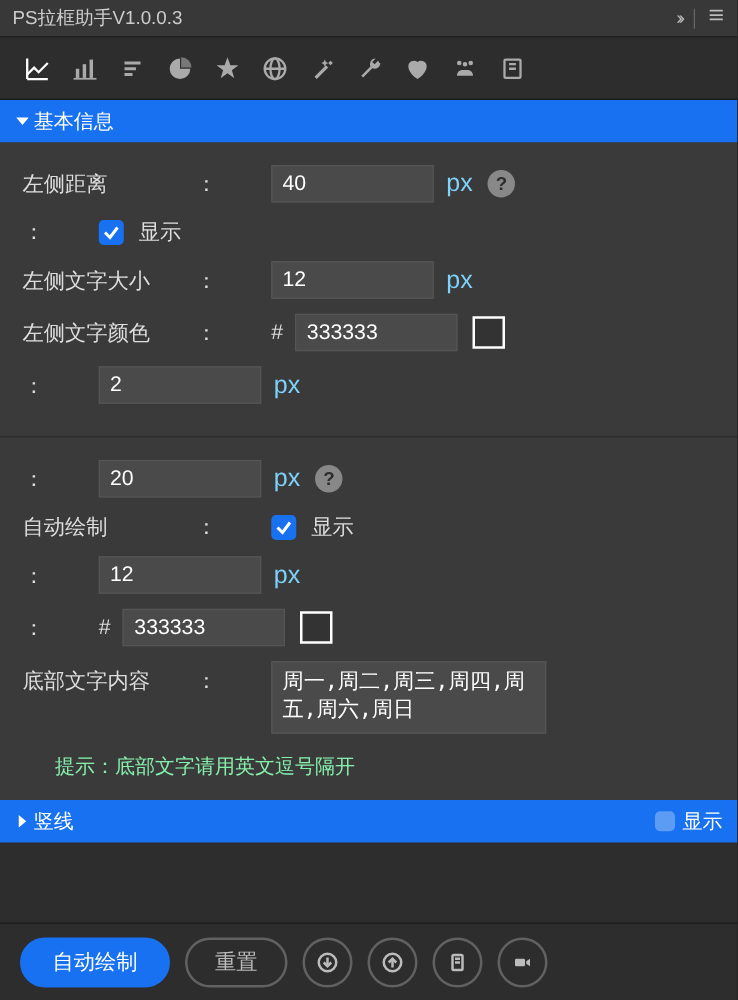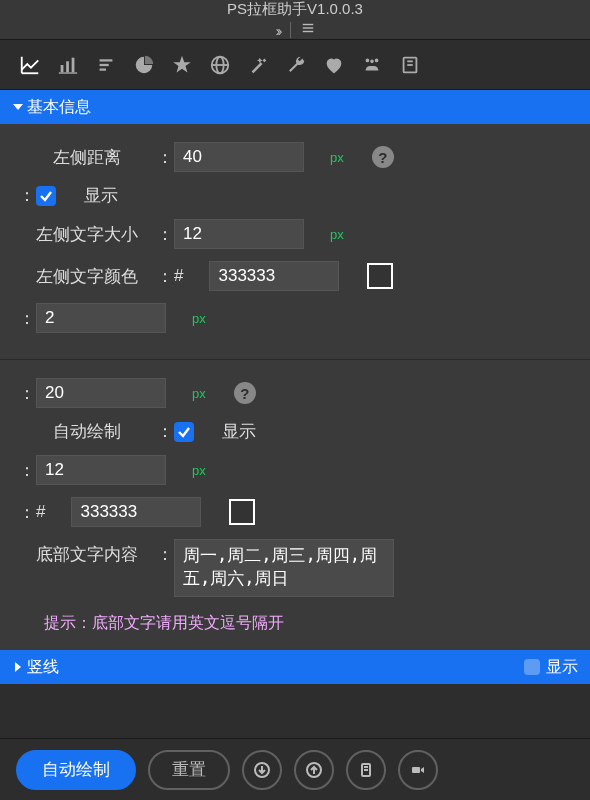--- a/index.html
+++ b/index.html
@@ -9,26 +9,25 @@
   font-family: -apple-system, "Helvetica Neue", Arial, sans-serif;
   color: #e0e0e0;
   overflow: hidden;
 }
 .panel {
   width: 590px; height: 800px;
   background: #2d2d2d;
   display: flex; flex-direction: column;
 }
 .titlebar {
-  height: 40px;
+  height: 30px;
   background: #383838;
   display: flex; align-items: center;
   padding: 0 10px;
   border-bottom: 1px solid #1a1a1a;
-  flex-direction: column;
 }
 .titlebar-title { font-size: 15px; color: #ccc; flex: 1; }
 .titlebar-actions { display: flex; align-items: center; gap: 10px; color: #bbb; }
 .titlebar-actions svg, .titlebar-actions .glyph { width: 14px; height: 14px; }
 .divider-v { width: 1px; height: 16px; background: #666; }
 
 .toolbar {
   height: 50px;
   display: flex; align-items: center; gap: 6px;
   padding: 0 14px;
@@ -68,35 +67,35 @@
 }
 .section-body + .section-body { border-top: 1px solid #2b2b2b; margin-top: 0; }
 
 .form-row {
   display: flex; align-items: center;
   margin-bottom: 12px;
   font-size: 17px;
 }
 .form-label {
   width: 138px;
-  text-align: center;
+  text-align: left;
   color: #ddd;
   white-space: nowrap;
 }
 .form-sep { width: 18px; text-align: center; color: #ddd; }
-.form-val { display: flex; align-items: center; gap: 22px; }
+.form-val { display: flex; align-items: center; gap: 6px; margin-left: 43px; }
 .text-input {
   background: #4a4a4a;
   border: 1px solid #555;
   color: #fff;
   font-size: 17px;
   padding: 4px 8px;
   width: 130px; height: 30px;
 }
-.unit { color: #22c55e; font-size: 13px; margin-left: 4px; }
+.unit { color: #7dd3fc; font-size: 20px; margin-left: 4px; }
 .help-icon {
   width: 22px; height: 22px; border-radius: 50%;
   background: #888; color: #2d2d2d;
   display: flex; align-items: center; justify-content: center;
   font-weight: bold; font-size: 15px;
   margin-left: 6px;
 }
 .checkbox {
   width: 20px; height: 20px; border-radius: 4px;
   background: #1771f1;
@@ -115,21 +114,21 @@
   background: #4a4a4a;
   border: 1px solid #555;
   color: #fff;
   font-size: 17px;
   padding: 4px 8px;
   width: 220px; height: 58px;
   resize: none;
   line-height: 1.35;
 }
 .hint {
-  color: #f0abfc; font-size: 16px;
+  color: #86efac; font-size: 16px;
   padding: 4px 0 2px 26px;
 }
 
 .footer {
   height: 62px;
   background: #2d2d2d;
   display: flex; align-items: center;
   padding: 0 16px; gap: 12px;
   border-top: 1px solid #1a1a1a;
 }

